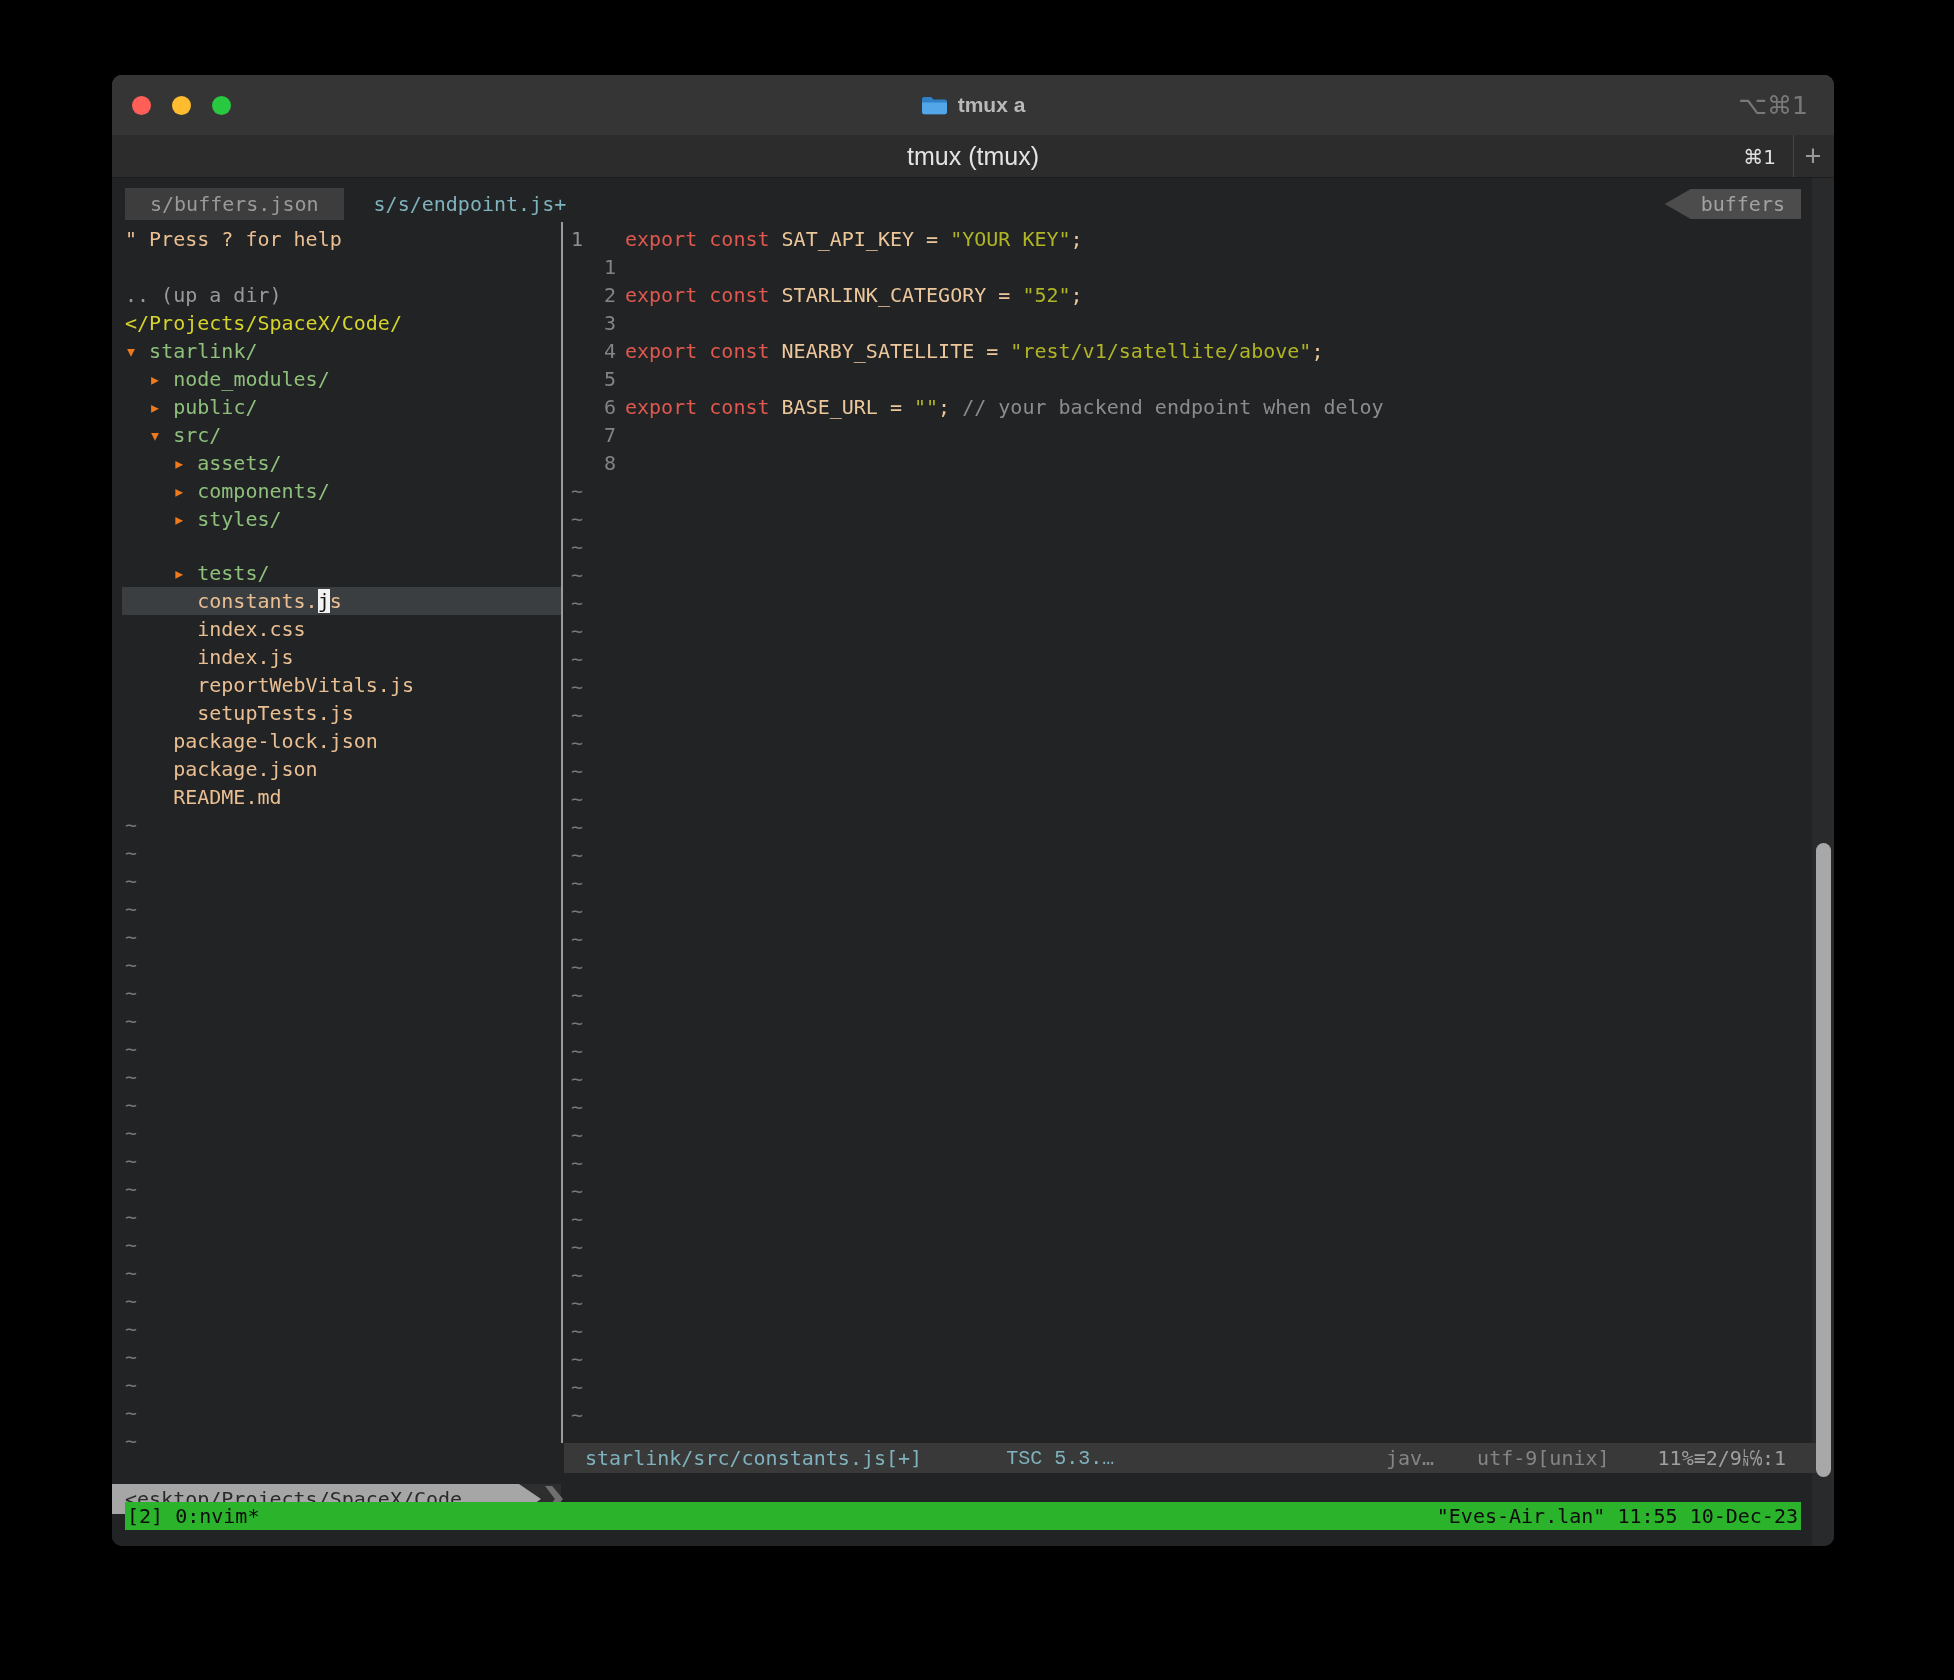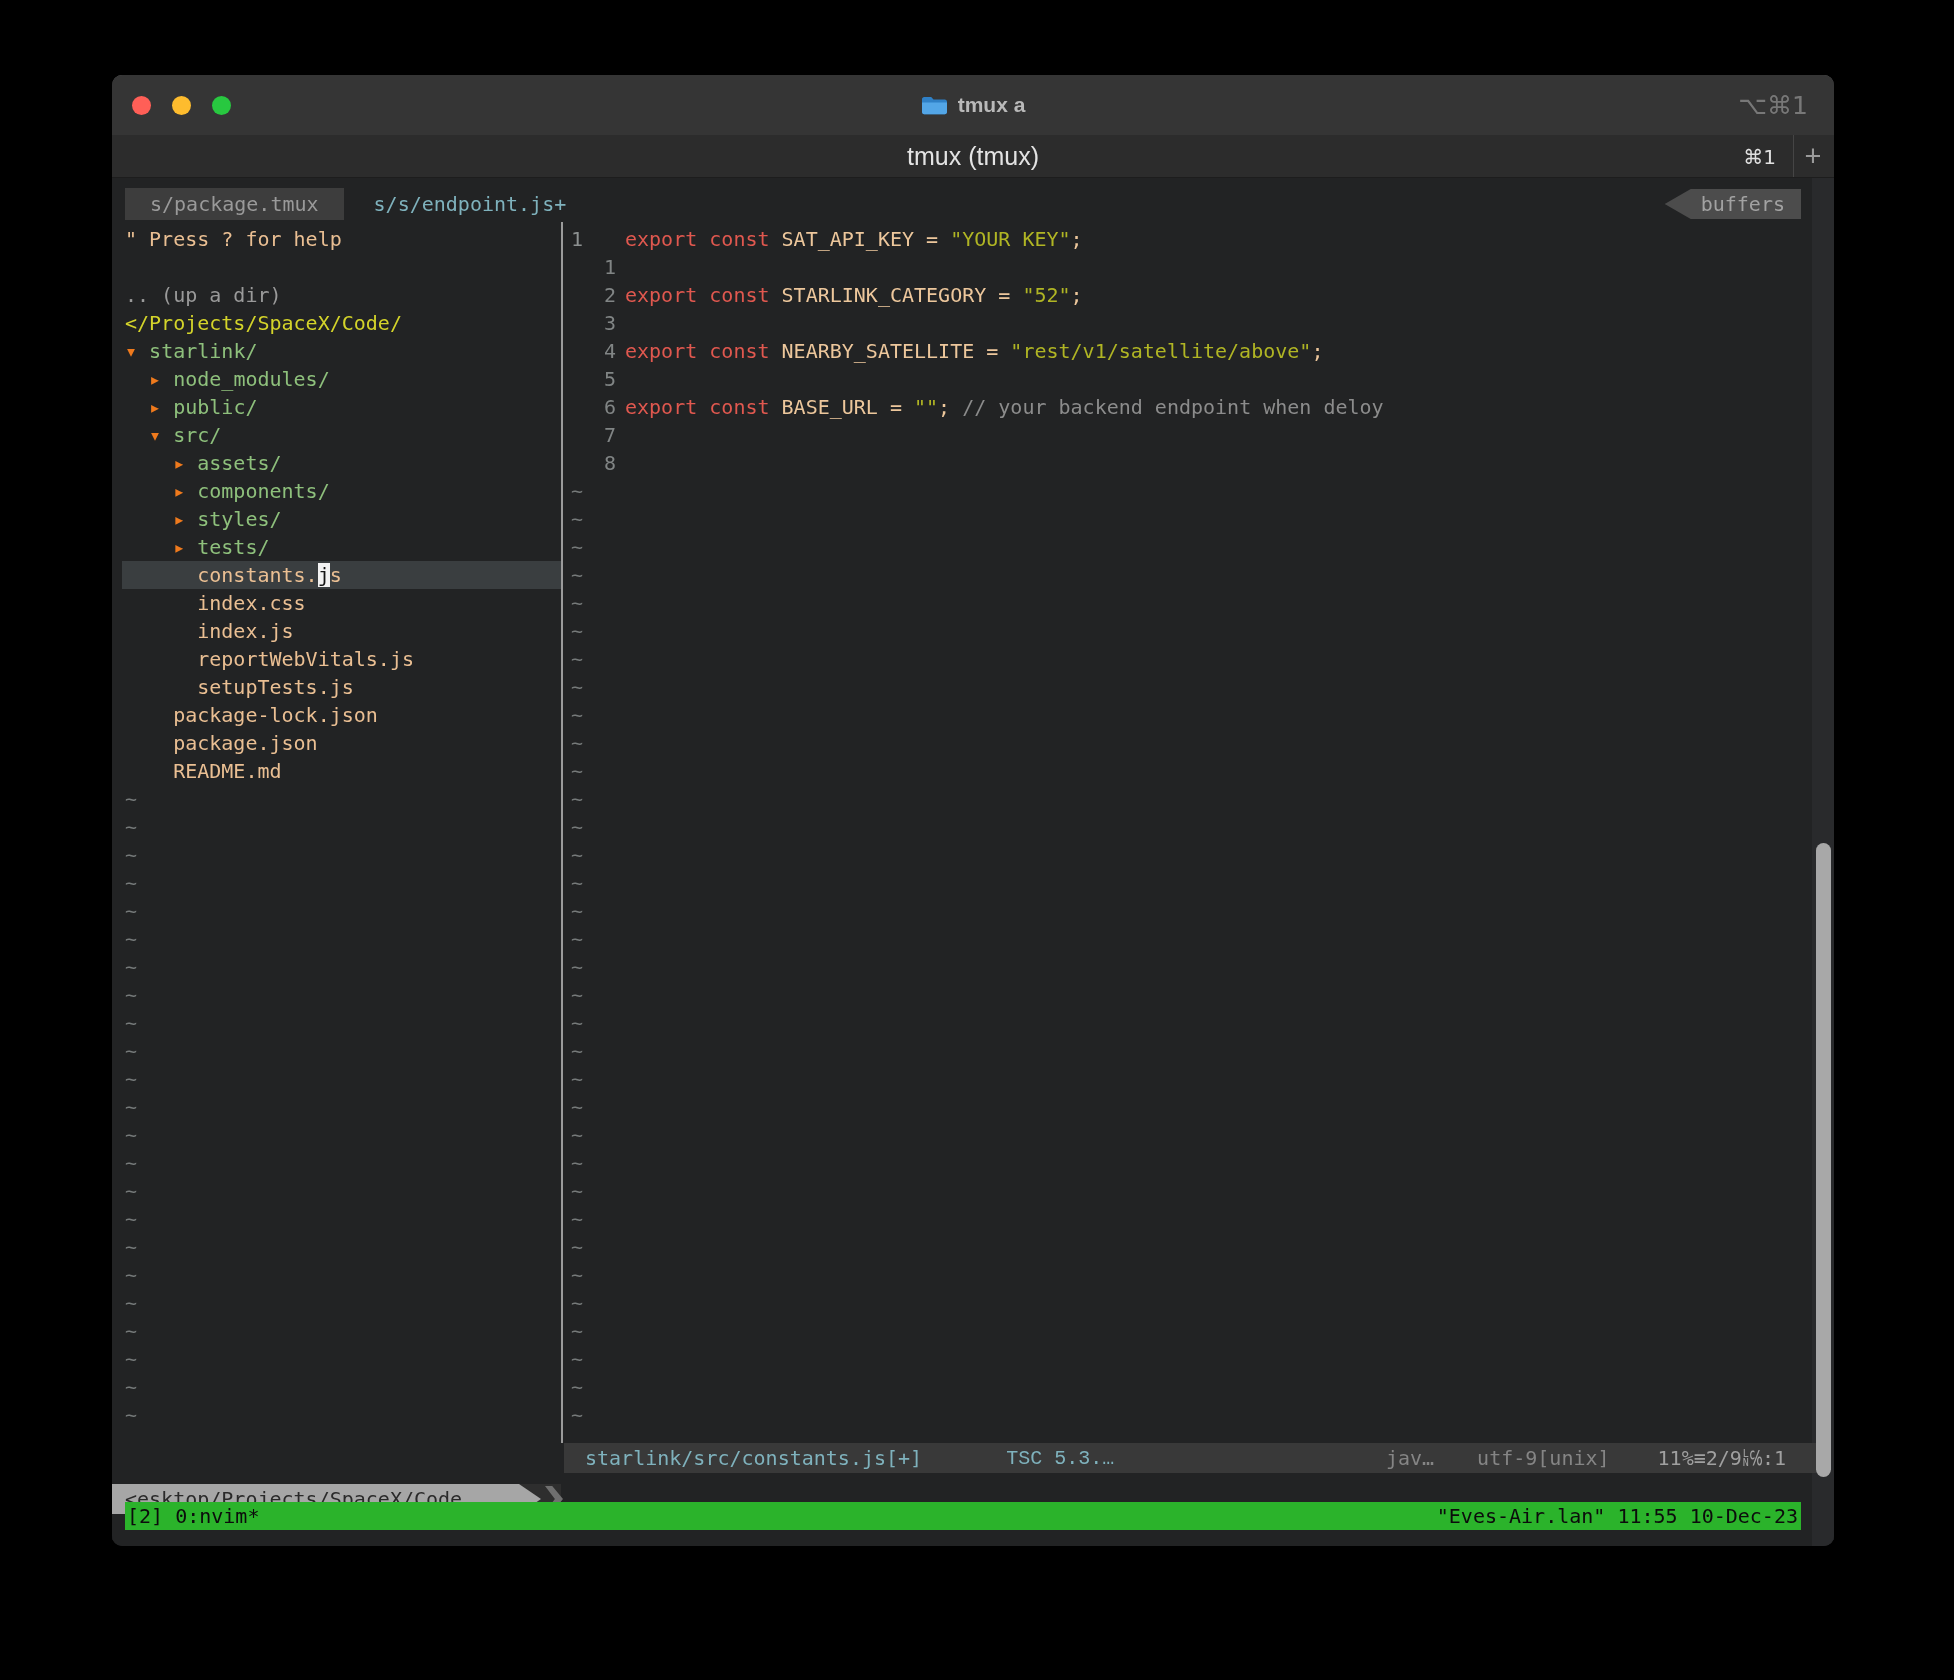--- a/index.html
+++ b/index.html
@@ -110,38 +110,38 @@
     <span class="tab-title">tmux (tmux)</span>
     <span class="tab-shortcut">⌘1</span>
     <div class="tab-sep"></div>
     <span class="newtab">+</span>
   </div>
 
   <div class="terminal">
     <div class="gutter"></div>
 
     <div class="tabline">
-      <span class="buf-inactive">s/package.tmux</span>
+      <span class="buf-inactive">s/buffers.json</span>
       <span class="buf-active">s/s/endpoint.js+</span>
     </div>
     <div class="buffers-tag">buffers</div>
 
     <div class="tree-pane" id="tree-pane">
       <div class="trow"><span class="help">" Press ? for help</span></div>
       <div class="trow"></div>
       <div class="trow"><span class="updir">.. (up a dir)</span></div>
       <div class="trow"><span class="rootpath">&lt;/Projects/SpaceX/Code/</span></div>
     <div class="trow" style="padding-left: calc(0ch + 13px);"><span class="arrow">▾ </span><span class="dirname">starlink/</span></div>
         <div class="trow" style="padding-left: calc(2ch + 13px);"><span class="arrow">▸ </span><span class="dirname">node_modules/</span></div>
         <div class="trow" style="padding-left: calc(2ch + 13px);"><span class="arrow">▸ </span><span class="dirname">public/</span></div>
         <div class="trow" style="padding-left: calc(2ch + 13px);"><span class="arrow">▾ </span><span class="dirname">src/</span></div>
         <div class="trow" style="padding-left: calc(4ch + 13px);"><span class="arrow">▸ </span><span class="dirname">assets/</span></div>
         <div class="trow" style="padding-left: calc(4ch + 13px);"><span class="arrow">▸ </span><span class="dirname">components/</span></div>
         <div class="trow" style="padding-left: calc(4ch + 13px);"><span class="arrow">▸ </span><span class="dirname">styles/</span></div>
-        <div class="trow" style="padding-left: calc(4ch + 13px);"><span class="arrow">▸ </span><span class="dirname">tests/</span></div>
+        <div class="trow" style="padding-left: calc(4ch + 13px); margin-top: 26px;"><span class="arrow">▸ </span><span class="dirname">tests/</span></div>
         <div class="trow selected" style="padding-left: calc(6ch + 3px);"><span class="filename">constants.<span class="cursor">j</span>s</span></div>
         <div class="trow" style="padding-left: calc(6ch + 13px);"><span class="filename">index.css</span></div>
         <div class="trow" style="padding-left: calc(6ch + 13px);"><span class="filename">index.js</span></div>
         <div class="trow" style="padding-left: calc(6ch + 13px);"><span class="filename">reportWebVitals.js</span></div>
         <div class="trow" style="padding-left: calc(6ch + 13px);"><span class="filename">setupTests.js</span></div>
         <div class="trow" style="padding-left: calc(4ch + 13px);"><span class="filename">package-lock.json</span></div>
         <div class="trow" style="padding-left: calc(4ch + 13px);"><span class="filename">package.json</span></div>
         <div class="trow" style="padding-left: calc(4ch + 13px);"><span class="filename">README.md</span></div>
         <div class="trow"><span class="tilde">~</span></div>
         <div class="trow"><span class="tilde">~</span></div>

